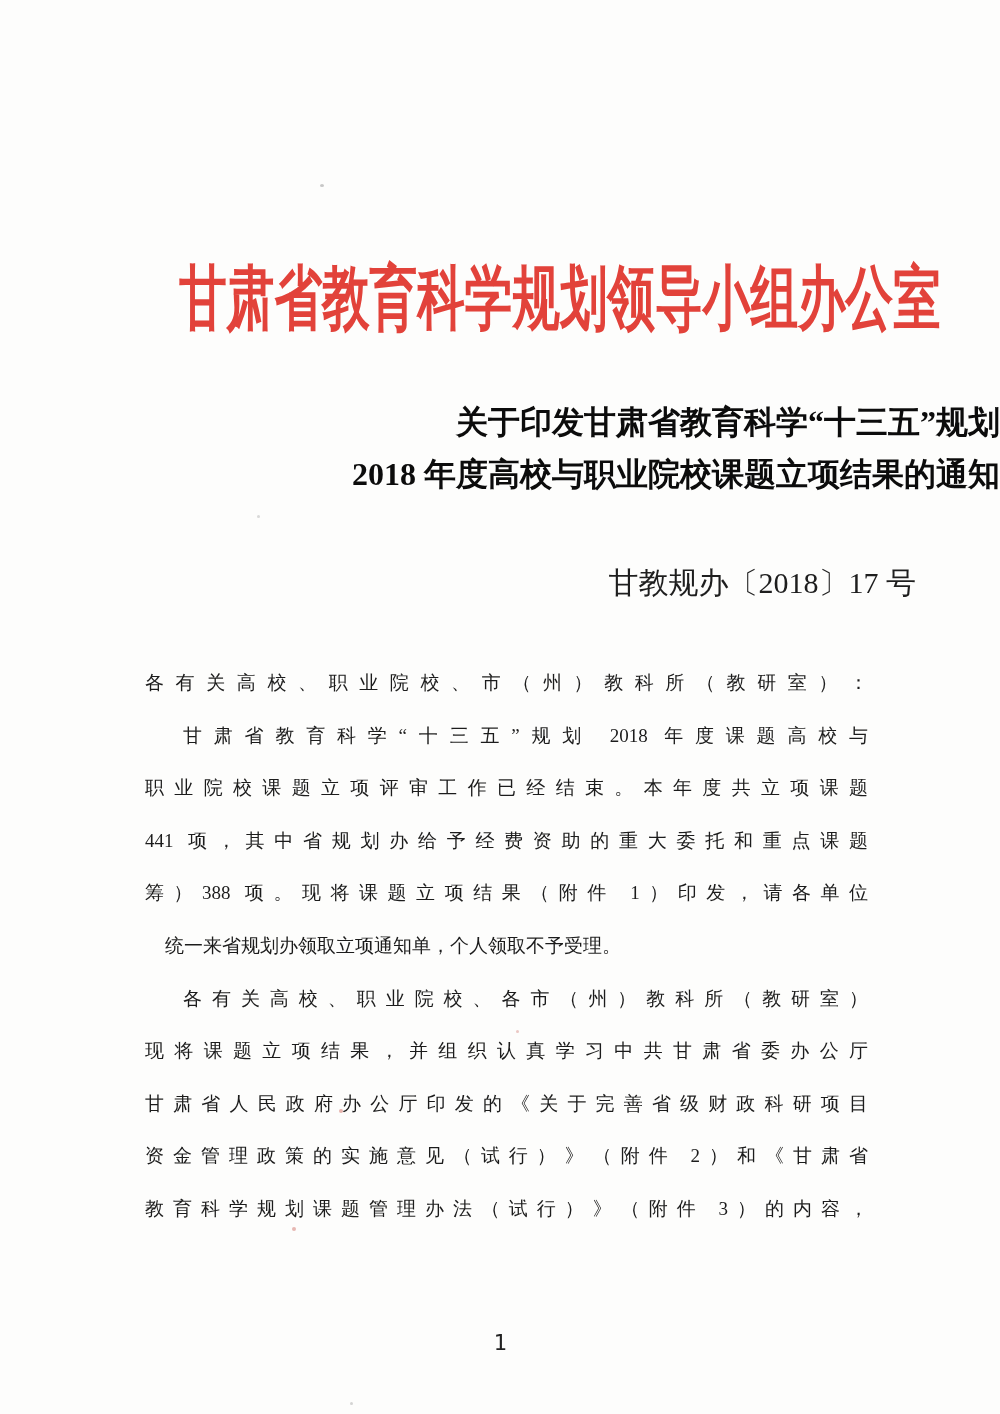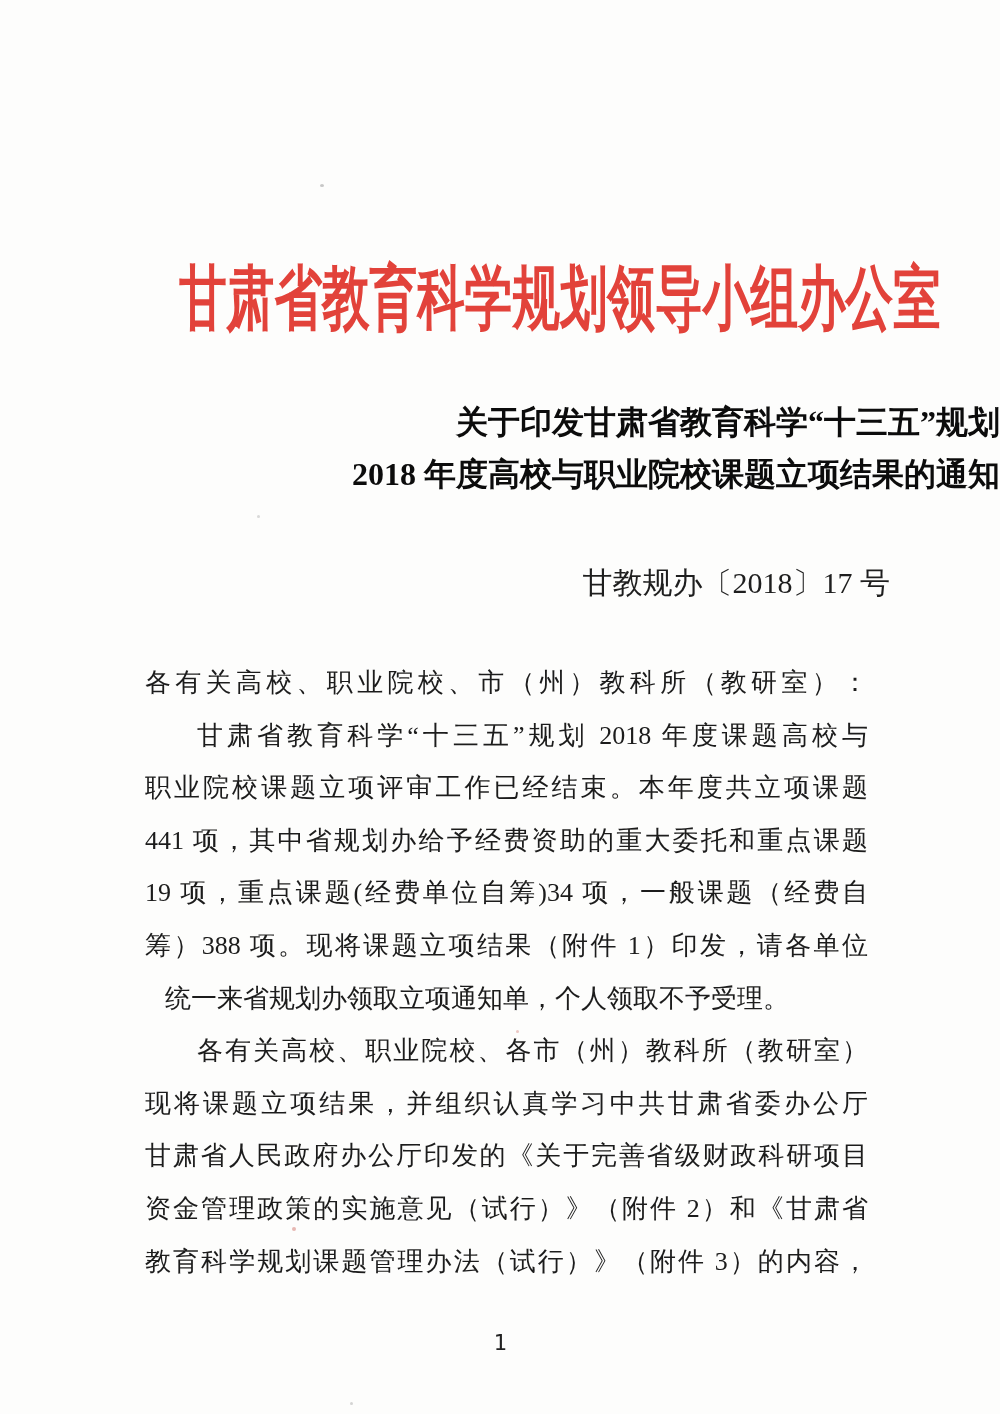--- a/index.html
+++ b/index.html
@@ -49,34 +49,34 @@
     line-height: 52px;
   }
 
   
   .doc-number {
     position: absolute;
     top: 560px;
     left: 0;
     width: 1000px;
     box-sizing: border-box;
-    padding-right: 110px;
+    padding-right: 84px;
     text-align: right;
     font-size: 30px;
     color: #1e1e1e;
     line-height: 46px;
   }
 
   
   .body-text {
     position: absolute;
     top: 657px;
     left: 145px;
     width: 723px;
-    font-size: 26px;
+    font-size: 19px;
     line-height: 52.6px;
     color: #1c1c1c;
   }
   .body-text .line {
     text-align: justify;
     text-align-last: justify;
   }
   .body-text .line.end {
     text-align: left;
     text-align-last: left;
@@ -135,21 +135,20 @@
 
   <div class="doc-number">
     <span>甘教规办〔2018〕17 号</span>
   </div>
 
   <main class="body-text">
       <div class="line">各有关高校、职业院校、市（州）教科所（教研室）：</div>
       <div class="line indent">甘肃省教育科学“十三五”规划 2018 年度课题高校与</div>
       <div class="line">职业院校课题立项评审工作已经结束。本年度共立项课题</div>
       <div class="line">441 项，其中省规划办给予经费资助的重大委托和重点课题</div>
-      <div class="line">19 项，重点课题(经费单位自筹)34 项，一般课题（经费自</div>
       <div class="line">筹）388 项。现将课题立项结果（附件 1）印发，请各单位</div>
       <div class="line end">统一来省规划办领取立项通知单，个人领取不予受理。</div>
       <div class="line indent">各有关高校、职业院校、各市（州）教科所（教研室）</div>
       <div class="line">现将课题立项结果，并组织认真学习中共甘肃省委办公厅</div>
       <div class="line">甘肃省人民政府办公厅印发的《关于完善省级财政科研项目</div>
       <div class="line">资金管理政策的实施意见（试行）》（附件 2）和《甘肃省</div>
       <div class="line">教育科学规划课题管理办法（试行）》（附件 3）的内容，</div>
     </main>
 
   <footer class="page-number">1</footer>

